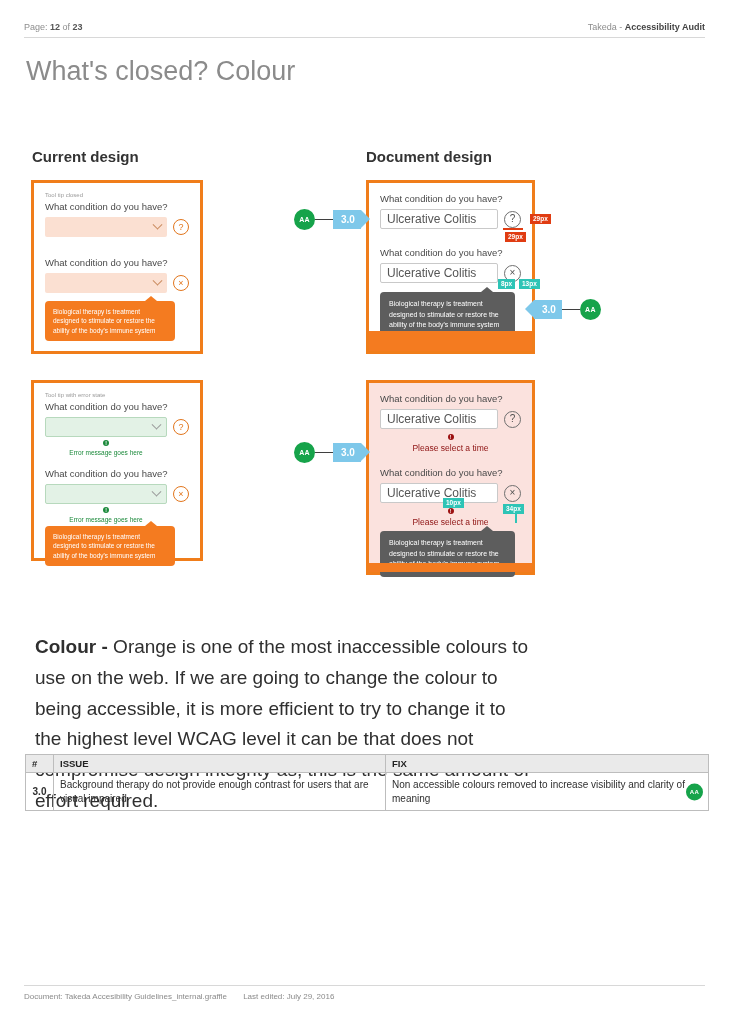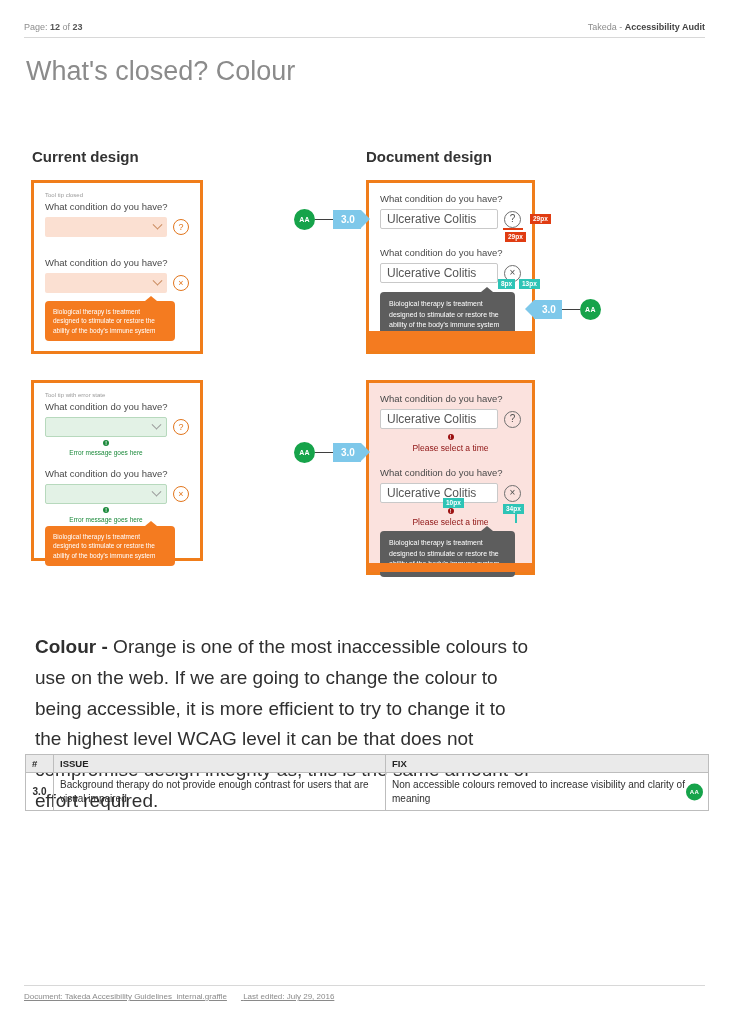--- a/index.html
+++ b/index.html
@@ -162,21 +162,21 @@
   }
   .col-num{ width:28px; text-align:center; font-weight:bold; }
   .fix-cell{ position:relative; padding-right:28px; }
   .fix-cell .aa-badge{ position:absolute; right:5px; top:50%; transform:translateY(-50%);
     width:17px;height:17px;font-size:6px; }
 
   
   .page-footer{
     position:absolute; left:24px; top:985px; width:681px;
     border-top:1px solid #d8d8d8; padding-top:6px;
-    font-size:8px; color:#8a8a8a;text-decoration:underline;
+    font-size:8px; color:#8a8a8a;
   }
   .page-footer span{ margin-right:14px; }
 </style>
 </head>
 <body>
 
 <div class="page-header">
   <div>
     <span>Page:</span>
     <b>12</b>

